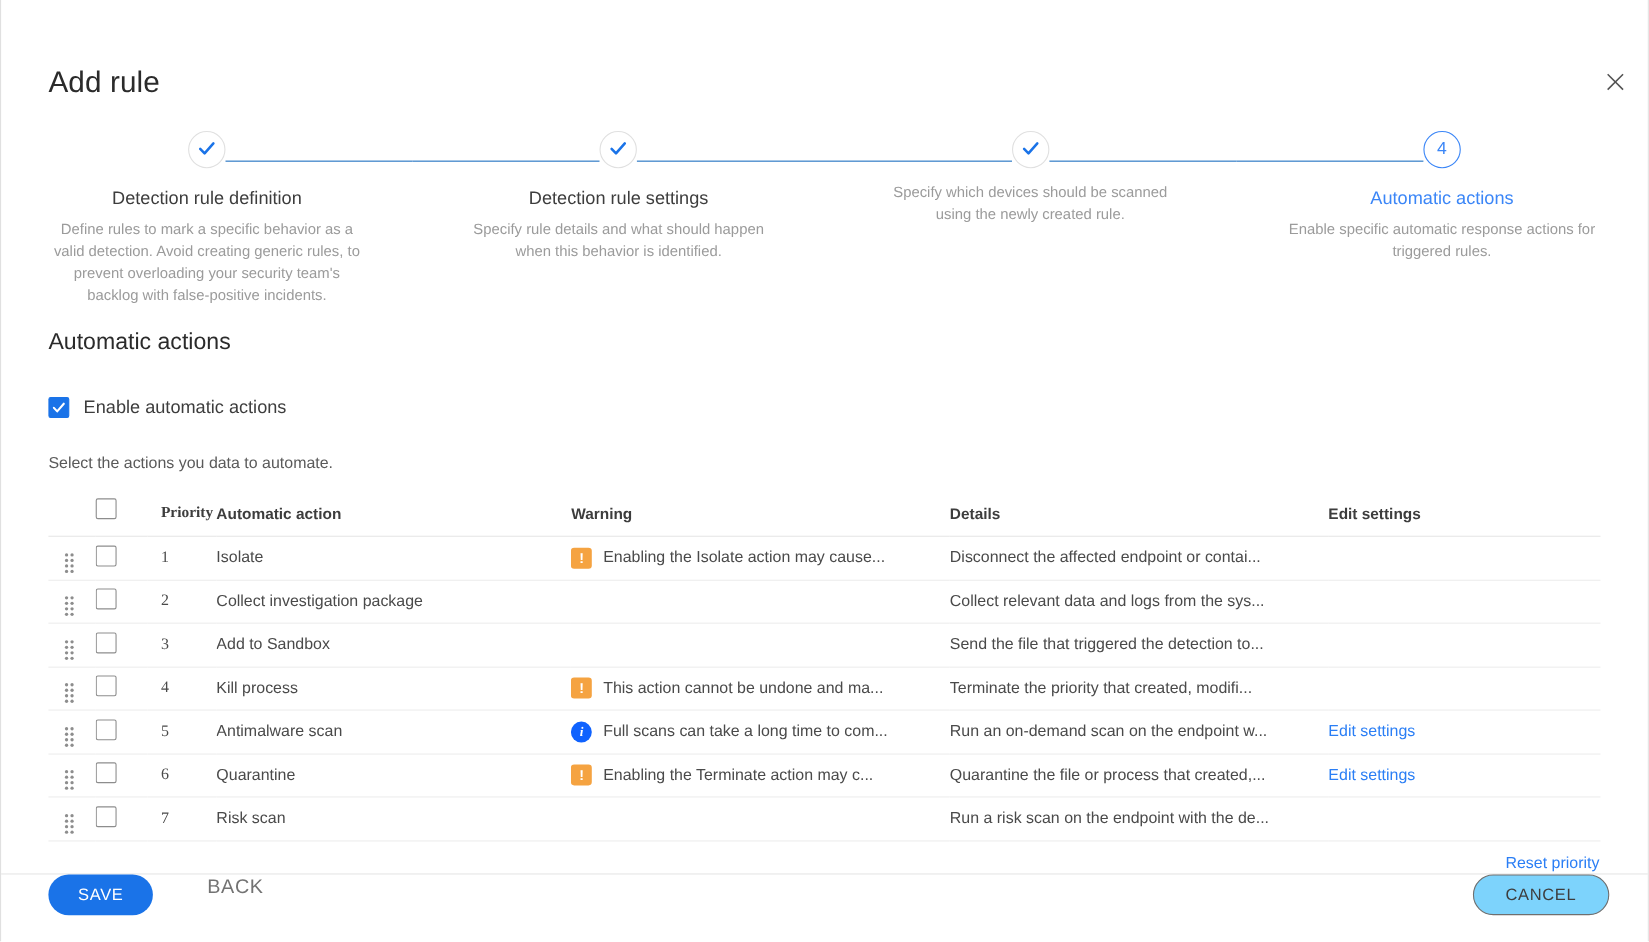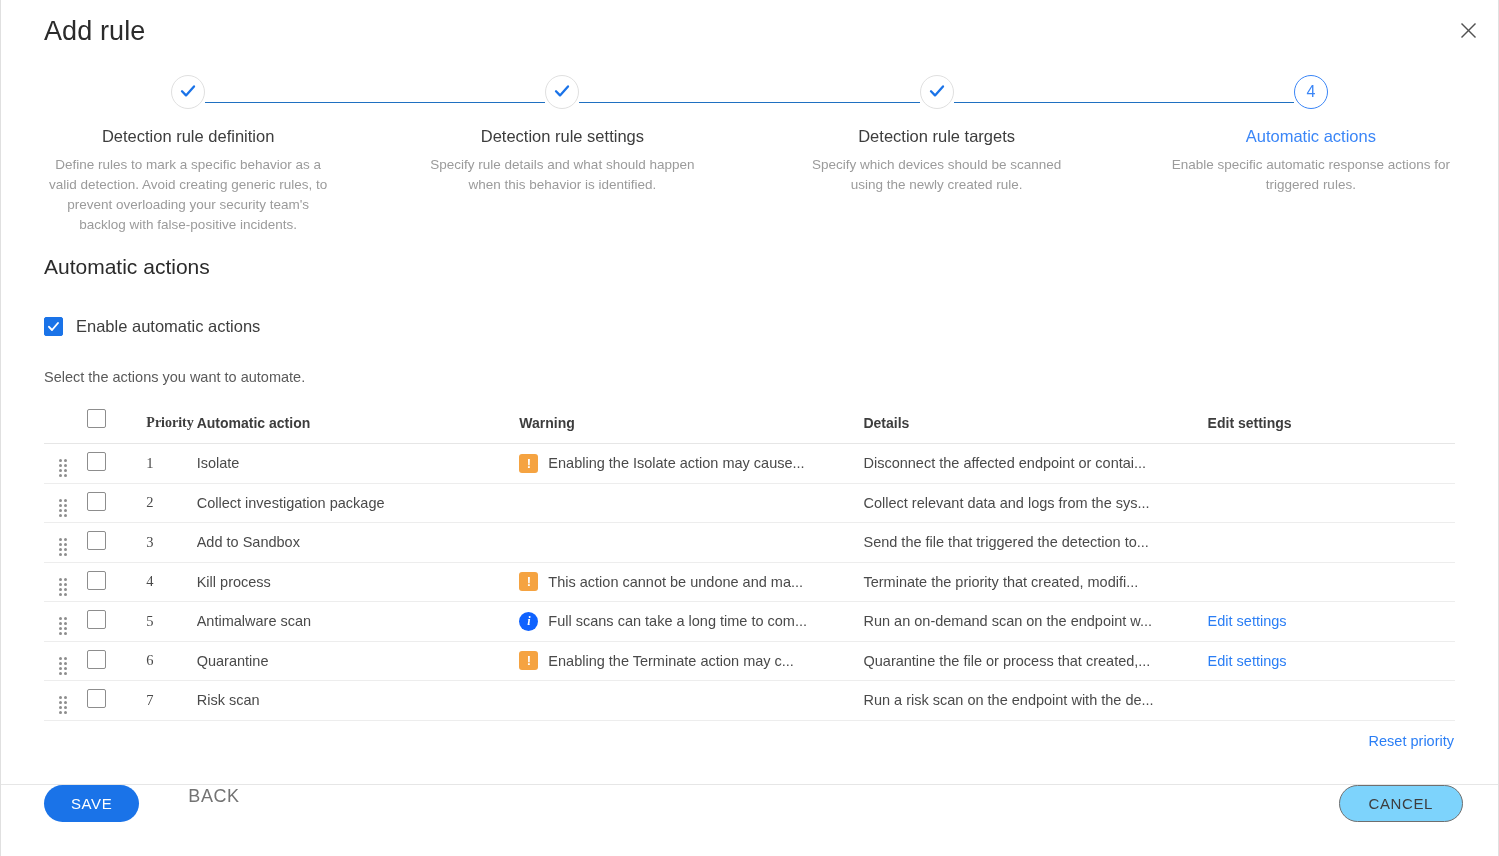--- a/index.html
+++ b/index.html
@@ -27,20 +27,21 @@
     box-sizing: border-box;
     display: flex;
     flex-direction: column;
   }
 
   
   .dlg-header {
     position: relative;
     height: 62px;
     flex: 0 0 auto;
+    margin-top: 44px;
   }
   .dlg-title {
     position: absolute;
     left: 43px;
     top: 16px;
     font-size: 27px;
     font-weight: 400;
     color: #2b2b2b;
     letter-spacing: 0.1px;
   }
@@ -359,21 +360,20 @@
         <div class="step">
           <div class="step-circle-wrap">
             <div class="step-line" style="left: 0px; right: calc(50% + 17px);"></div>
             <div class="step-line" style="right: 0px; left: calc(50% + 17px);"></div>
             <div class="step-circle">
               <span class="check"><svg width="18" height="18" viewBox="0 0 18 18" aria-hidden="true">
                   <polyline points="3,9.3 7,13.4 15,4.4" fill="none" stroke="#1a73e8" stroke-width="2.3" stroke-linecap="round" stroke-linejoin="round"></polyline>
                 </svg></span>
             </div>
           </div>
-          <div class="step-title">Detection rule targets</div>
           <div class="step-desc">Specify which devices should be scanned using the newly created rule.</div>
         </div>
         <div class="step current">
           <div class="step-circle-wrap">
             <div class="step-line" style="left: 0px; right: calc(50% + 17px);"></div>
             <div class="step-circle current">
               <span>4</span>
             </div>
           </div>
           <div class="step-title">Automatic actions</div>
@@ -388,21 +388,21 @@
 
     <div class="enable-row">
       <span class="cbx checked">
         <svg width="13" height="13" viewBox="0 0 13 13" aria-hidden="true">
           <polyline points="2,6.8 5,10 11,3" fill="none" stroke="#ffffff" stroke-width="1.9" stroke-linecap="round" stroke-linejoin="round"></polyline>
         </svg>
       </span>
       <span class="enable-label">Enable automatic actions</span>
     </div>
 
-    <div class="helper-text">Select the actions you want to automate.</div>
+    <div class="helper-text">Select the actions you data to automate.</div>
 
     <table class="tbl">
       <colgroup>
         <col class="col-drag">
           <col class="col-check">
           <col class="col-prio">
         <col class="col-action">
           <col class="col-warn">
           <col class="col-det">
           <col class="col-edit">

